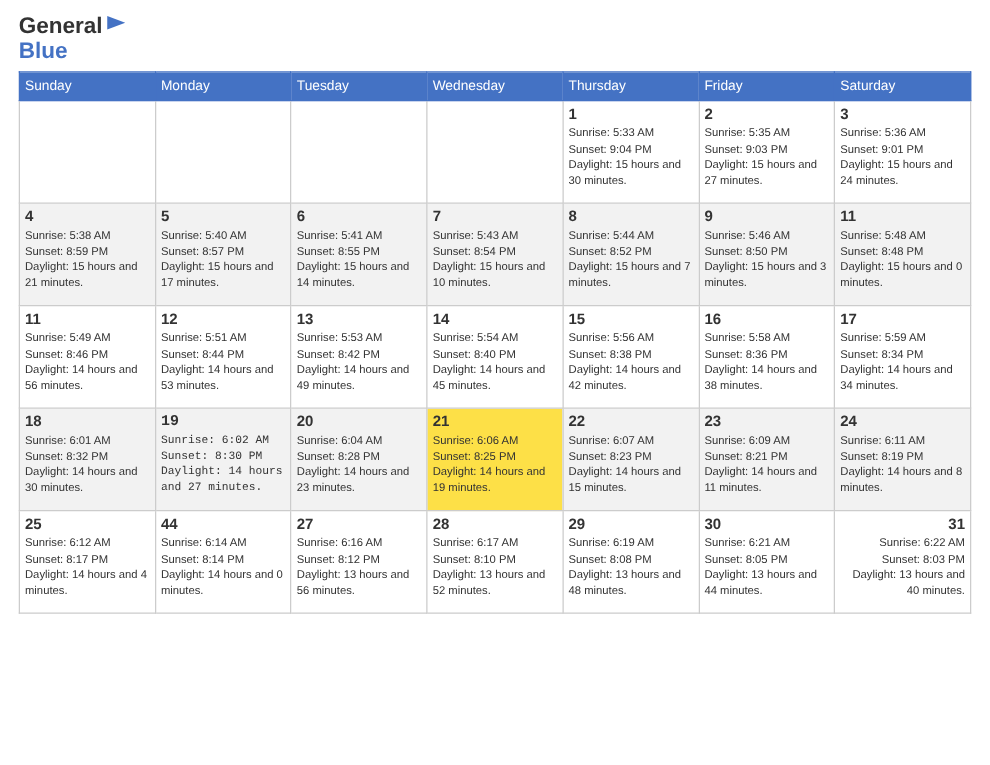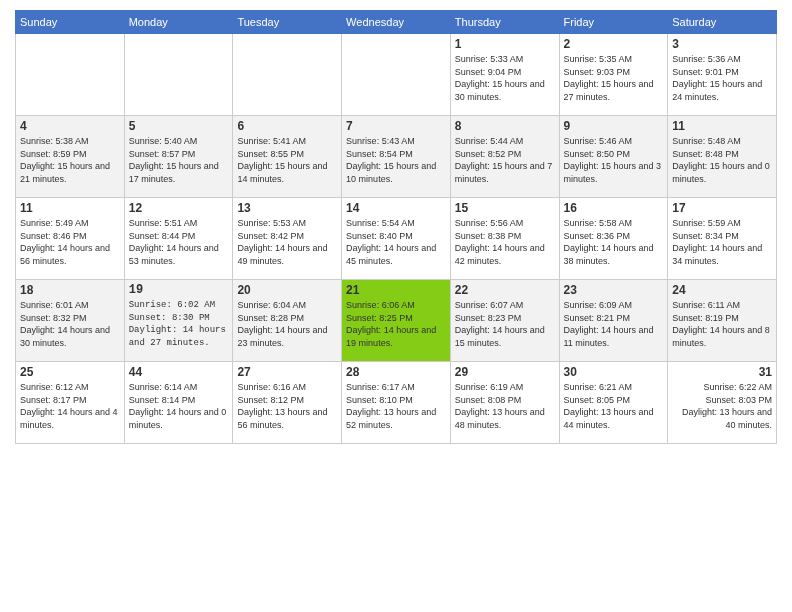--- a/index.html
+++ b/index.html
@@ -82,20 +82,37 @@
       line-height: 1.4;
     }
     .empty-cell {
       background: #fff !important;
     }
   </style>
 </head>
 <body>
 
 <div class="page">
+  <div class="header">
+    <div class="logo">
+      <div>
+        <div style="display:flex;align-items:center;">
+          <span class="logo-general" style="font-size:18px;font-weight:bold;color:#333;">General</span>
+          <svg class="logo-icon" viewBox="0 0 20 20" xmlns="http://www.w3.org/2000/svg">
+            <polygon points="2,2 18,8 2,14" fill="#4472c4"></polygon>
+          </svg>
+        </div>
+        <div class="logo-blue" style="font-size:18px;font-weight:bold;color:#4472c4;line-height:1;">Blue</div>
+      </div>
+    </div>
+    <div class="title-block">
+      <div class="month-year"></div>
+      <div class="location"></div>
+    </div>
+  </div>
 
   <table class="calendar">
     <thead>
       <tr>
       <th>Sunday</th>
           <th>Monday</th>
           <th>Tuesday</th>
           <th>Wednesday</th>
           <th>Thursday</th>
           <th>Friday</th>
@@ -187,21 +204,21 @@
             <div class="day-info">Sunrise: 6:01 AM<br>Sunset: 8:32 PM<br>Daylight: 14 hours and 30 minutes.</div>
           </td>
           <td style="background: rgb(242, 242, 242); font-family: Liberation Mono, monospace;">
             <div class="day-num">19</div>
             <div class="day-info">Sunrise: 6:02 AM<br>Sunset: 8:30 PM<br>Daylight: 14 hours and 27 minutes.</div>
           </td>
           <td style="background: rgb(242, 242, 242);">
             <div class="day-num">20</div>
             <div class="day-info">Sunrise: 6:04 AM<br>Sunset: 8:28 PM<br>Daylight: 14 hours and 23 minutes.</div>
           </td>
-          <td style="background: #84cc16;">
+          <td style="background: #fde047;">
             <div class="day-num">21</div>
             <div class="day-info">Sunrise: 6:06 AM<br>Sunset: 8:25 PM<br>Daylight: 14 hours and 19 minutes.</div>
           </td>
           <td style="background: rgb(242, 242, 242);">
             <div class="day-num">22</div>
             <div class="day-info">Sunrise: 6:07 AM<br>Sunset: 8:23 PM<br>Daylight: 14 hours and 15 minutes.</div>
           </td>
           <td style="background: rgb(242, 242, 242);">
             <div class="day-num">23</div>
             <div class="day-info">Sunrise: 6:09 AM<br>Sunset: 8:21 PM<br>Daylight: 14 hours and 11 minutes.</div>

